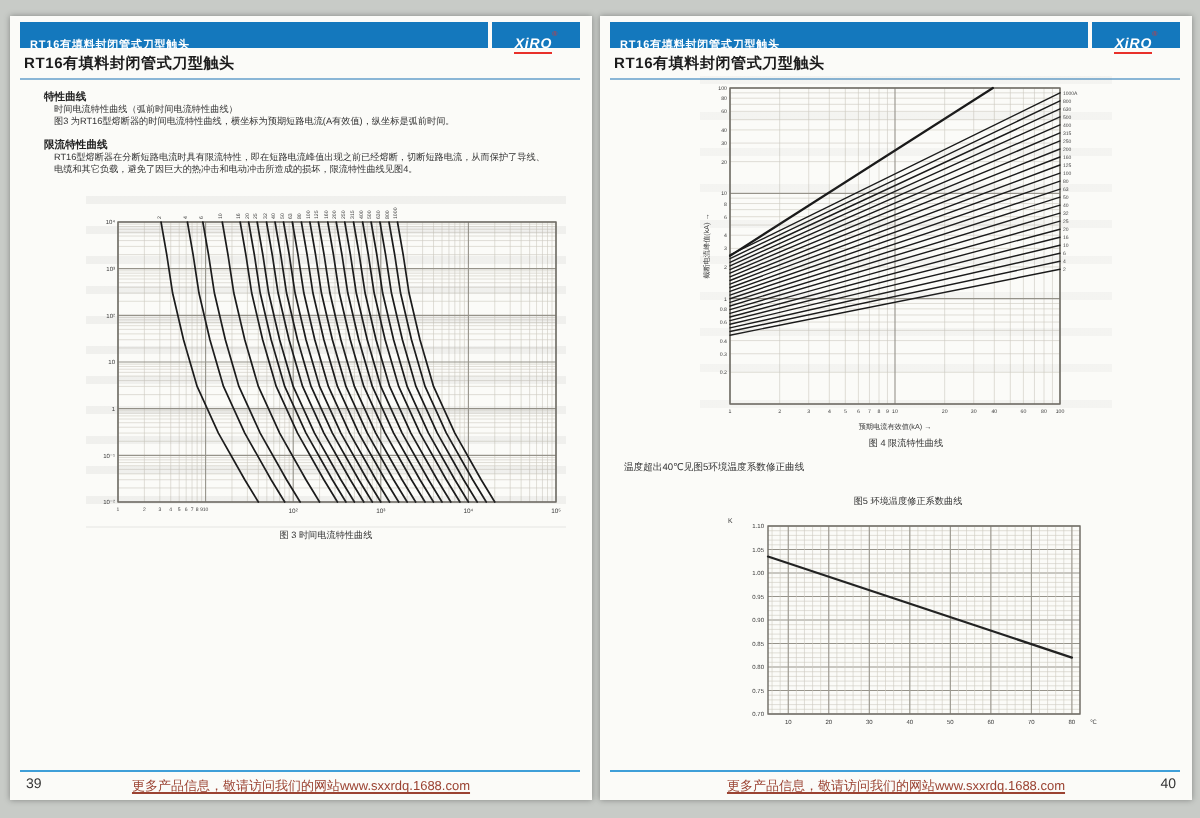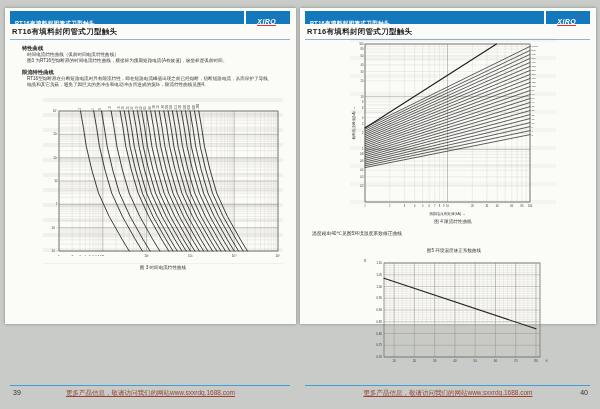--- a/index.html
+++ b/index.html
@@ -1,19 +1,19 @@
 <!DOCTYPE html>
 <html><head>
 <meta charset="utf-8">
 <style>
   html,body{margin:0;padding:0;}
   body{width:600px;height:409px;background:#c8cbc7;position:relative;overflow:hidden;
        font-family:"Liberation Sans","DejaVu Sans",sans-serif;}
   #spread{position:absolute;inset:0;}
-  .page{position:absolute;top:8px;height:316px;background:#fbfbf8;box-shadow:0 0 3px rgba(0,0,0,0.35);}
+  .page{position:absolute;top:8px;height:392px;background:#fbfbf8;box-shadow:0 0 3px rgba(0,0,0,0.35);}
   #pageL{left:5px;width:291px;}
   #pageR{left:300px;width:296px;}
 
   .hbar{position:absolute;left:5px;right:6px;top:3px;height:13px;background:#1478bd;}
   .hbar-title{color:#ffffff;font-size:5.5px;font-weight:bold;line-height:13px;padding-left:5px;
               letter-spacing:0.4px;display:inline-block;}
   .logo{position:absolute;right:6px;top:3px;width:44px;height:13px;background:#1478bd;
         border-left:2px solid #fbfbf8;text-align:center;line-height:12px;}
   .logo-text{color:#ffffff;font-size:7px;font-weight:bold;font-style:italic;
              border-bottom:1.2px solid #e8302a;letter-spacing:0.4px;}

